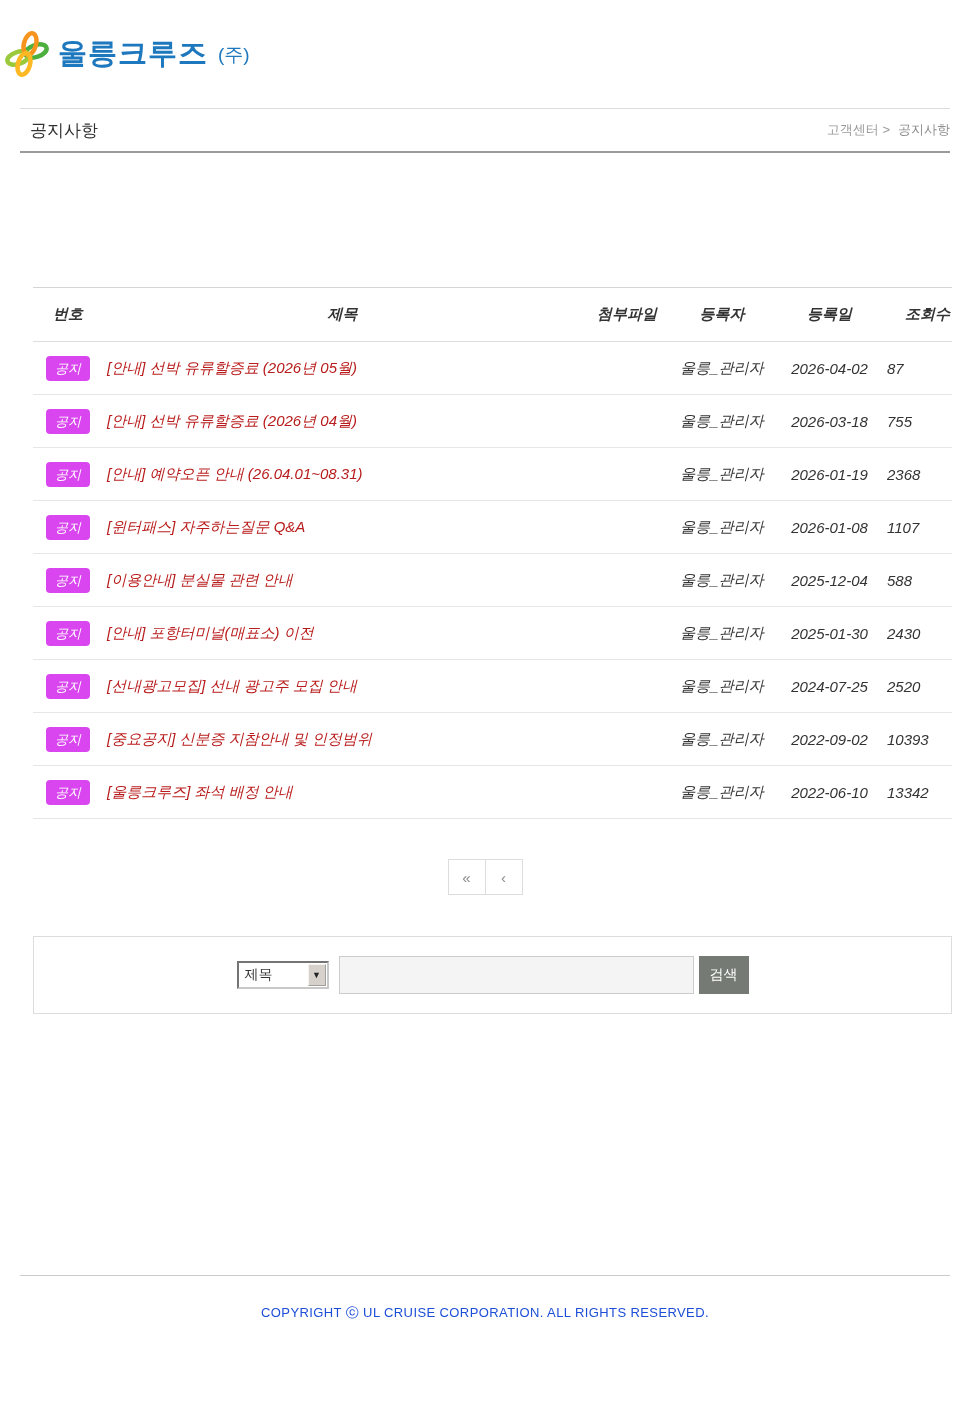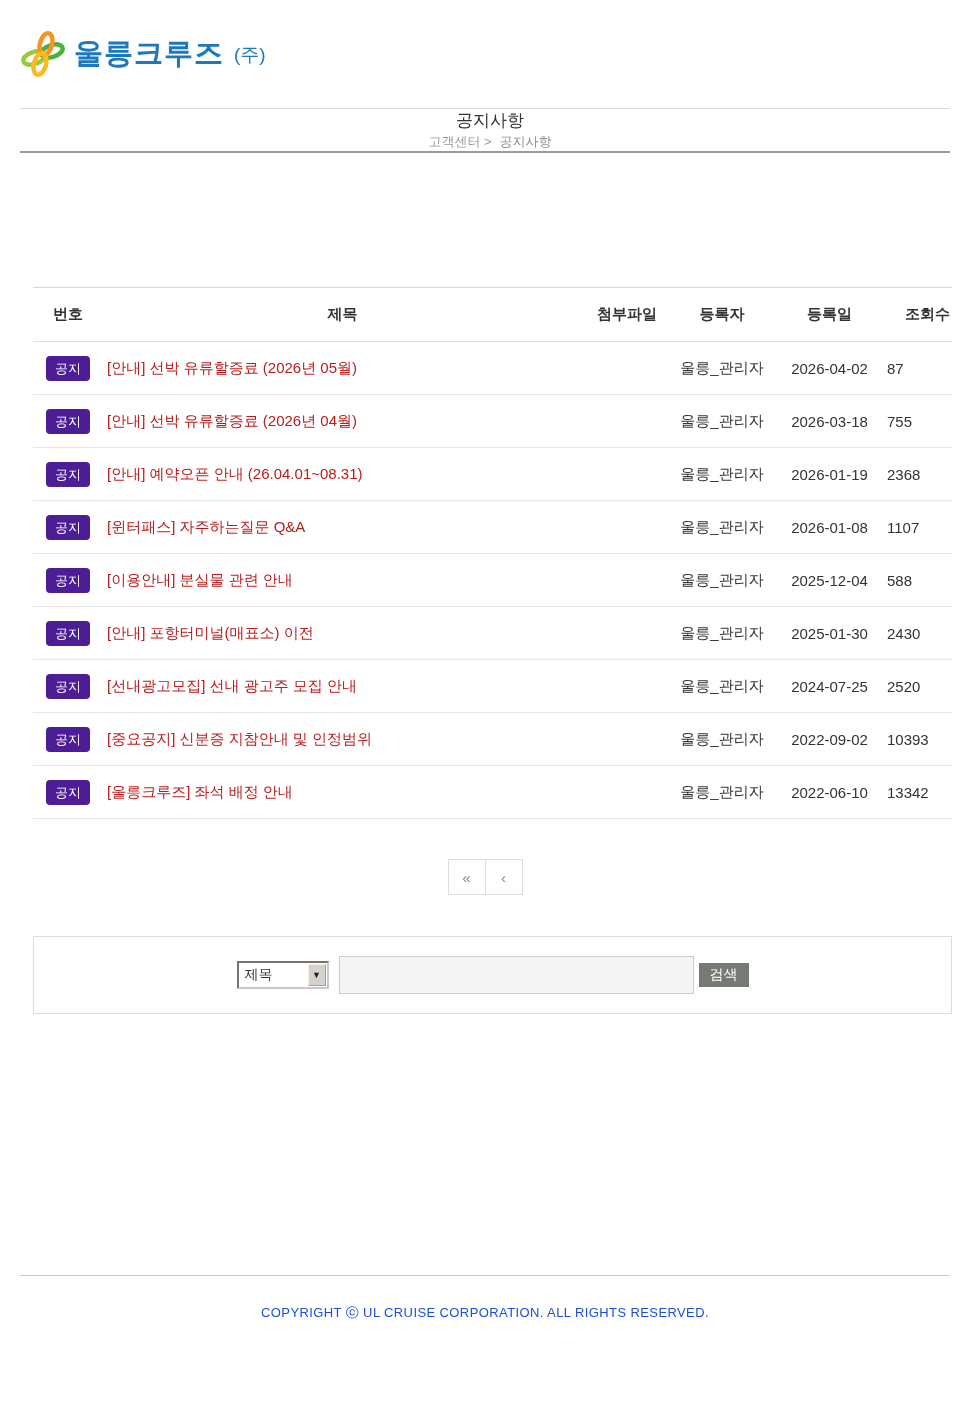--- a/index.html
+++ b/index.html
@@ -3,54 +3,53 @@
 <meta charset="utf-8">
 <style>
   * { margin:0; padding:0; box-sizing:border-box; }
   html,body { background:#fff; }
   body {
     width:970px; height:1405px; margin:0 auto;
     font-family:"Liberation Sans","DejaVu Sans",sans-serif;
     color:#333;
   }
   
-  .site-header { height:108px; display:flex; align-items:center; padding:0 20px; }
+  .site-header { height:108px; display:flex; align-items:center; padding:0 4px; }
   .logo { display:flex; align-items:center; gap:8px; cursor:pointer; }
   .logo-text { font-size:29px; font-weight:bold; color:#1e78be; letter-spacing:1px; }
   .logo-suffix { font-size:19px; color:#1e78be; margin-left:2px; margin-top:2px; }
   
   .title-bar {
     margin:0 20px; height:45px;
     border-top:1px solid #dcdcdc; border-bottom:2px solid #9b9b9b;
     display:flex; align-items:center; justify-content:space-between;
     padding-left:10px;
-    flex-direction:column;
   }
   .page-title { font-size:17px; font-weight:500; color:#333; }
   .breadcrumb { font-size:13px; color:#999; }
   .breadcrumb .bc-parent { margin-right:8px; cursor:pointer; }
   .breadcrumb .bc-current { color:#8d8d8d; }
   
   .table-wrap { margin:134px 18px 0 33px; }
-  table { width:100%; border-collapse:collapse; table-layout:fixed; }
+  table { width:100%; border-collapse:collapse; table-layout:fixed;font-style:italic; }
   thead th {
     height:54px; font-size:15px; font-weight:600; color:#333;
     border-top:1px solid #d5d5d5; border-bottom:1px solid #dedede;
     text-align:center;
   }
   thead th.h-title { text-align:center; }
   thead th.h-views { text-align:right; padding-right:2px; }
   tbody td { height:53px; font-size:15px; color:#333; border-bottom:1px solid #e6e6e6; }
   td.c-no { text-align:center; }
   td.c-title { text-align:left; padding-left:4px; overflow:hidden; white-space:nowrap; }
   td.c-title a { color:#b91c1c; text-decoration:none; cursor:pointer; }
   td.c-attach, td.c-author, td.c-date { text-align:center; }
   td.c-views { text-align:left; padding-right:2px; }
   .badge {
-    display:inline-block; background:#4c1d95; color:#fff;
+    display:inline-block; background:#d946ef; color:#fff;
     font-size:13px; line-height:1; padding:6px 9px; border-radius:4px;
   }
   
   .pagination { margin-top:40px; display:flex; justify-content:center; }
   .pagination button {
     width:38px; height:36px; background:#fff; border:1px solid #ddd;
     color:#8a8a8a; font-size:15px; cursor:pointer;
   }
   .pagination button + button { margin-left:-1px; }
   
@@ -68,21 +67,21 @@
     position:absolute; right:1px; top:1px; bottom:1px; width:18px;
     background:#d6d2cb; border:1px outset #f5f3ef;
     display:flex; align-items:center; justify-content:center;
     font-size:9px; color:#222;
   }
   .search-input {
     width:355px; height:38px; margin-left:10px;
     background:#f4f4f4; border:1px solid #ccc; font-size:15px; padding:0 8px;
   }
   .search-btn {
-    width:50px; height:24px; margin-left:5px;
+    width:50px; height:38px; margin-left:5px;
     background:#757b74; color:#fff; border:none; font-size:14px; cursor:pointer;text-align:center;
   }
   
   .site-footer { margin:261px 20px 0; border-top:1px solid #ccc; }
   .copyright { margin-top:28px; text-align:center; font-size:13px; color:#1d4ed8; letter-spacing:0.4px; }
 </style>
 </head>
 <body>
 
 <header class="site-header">

